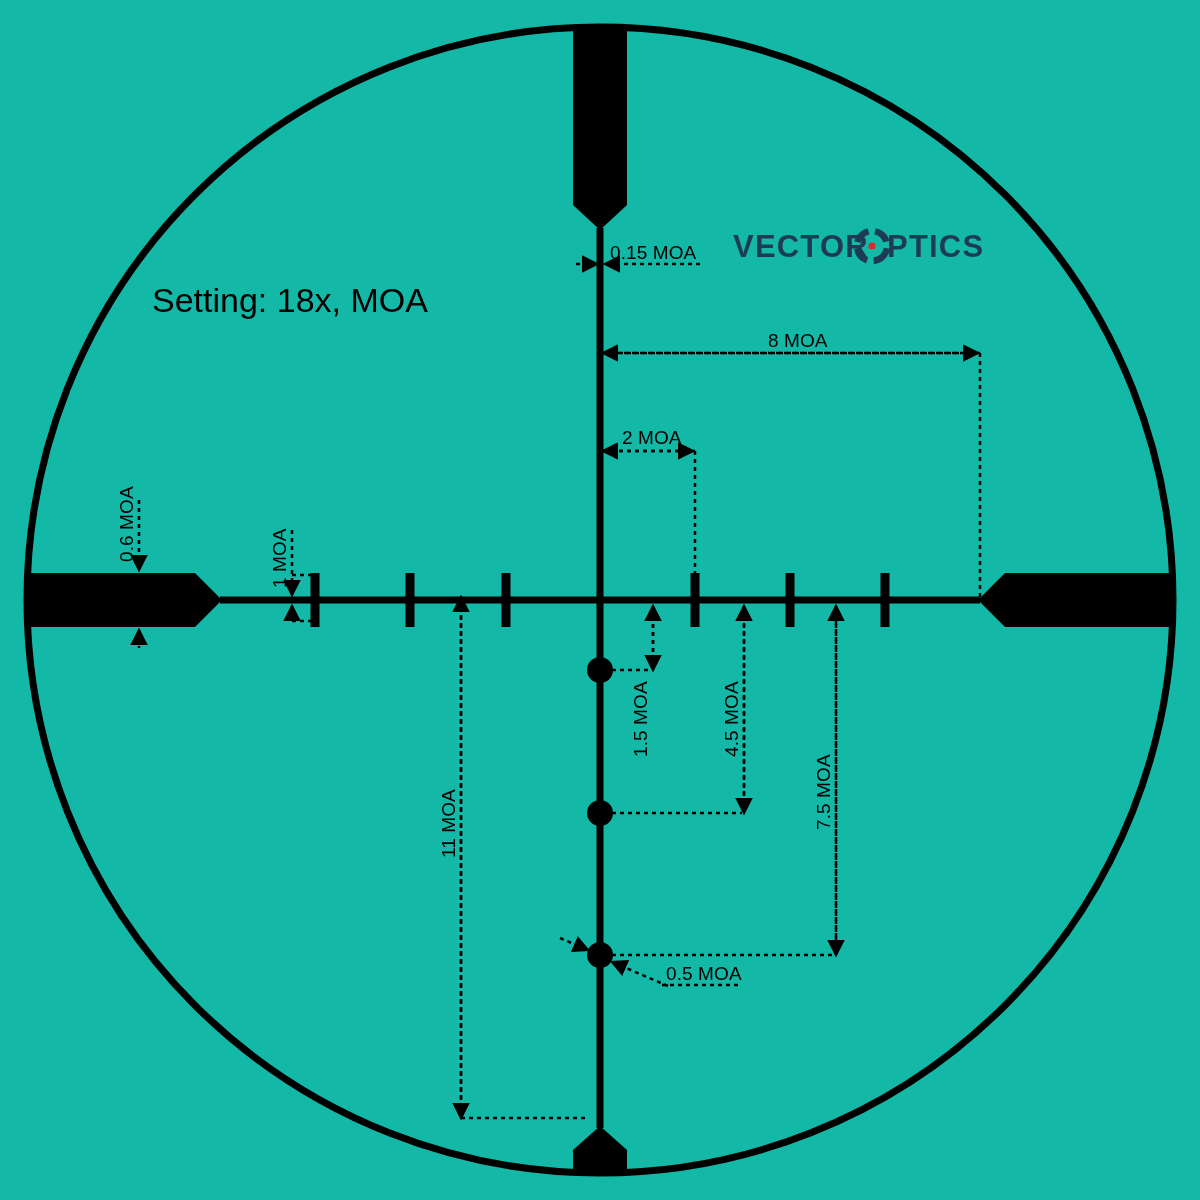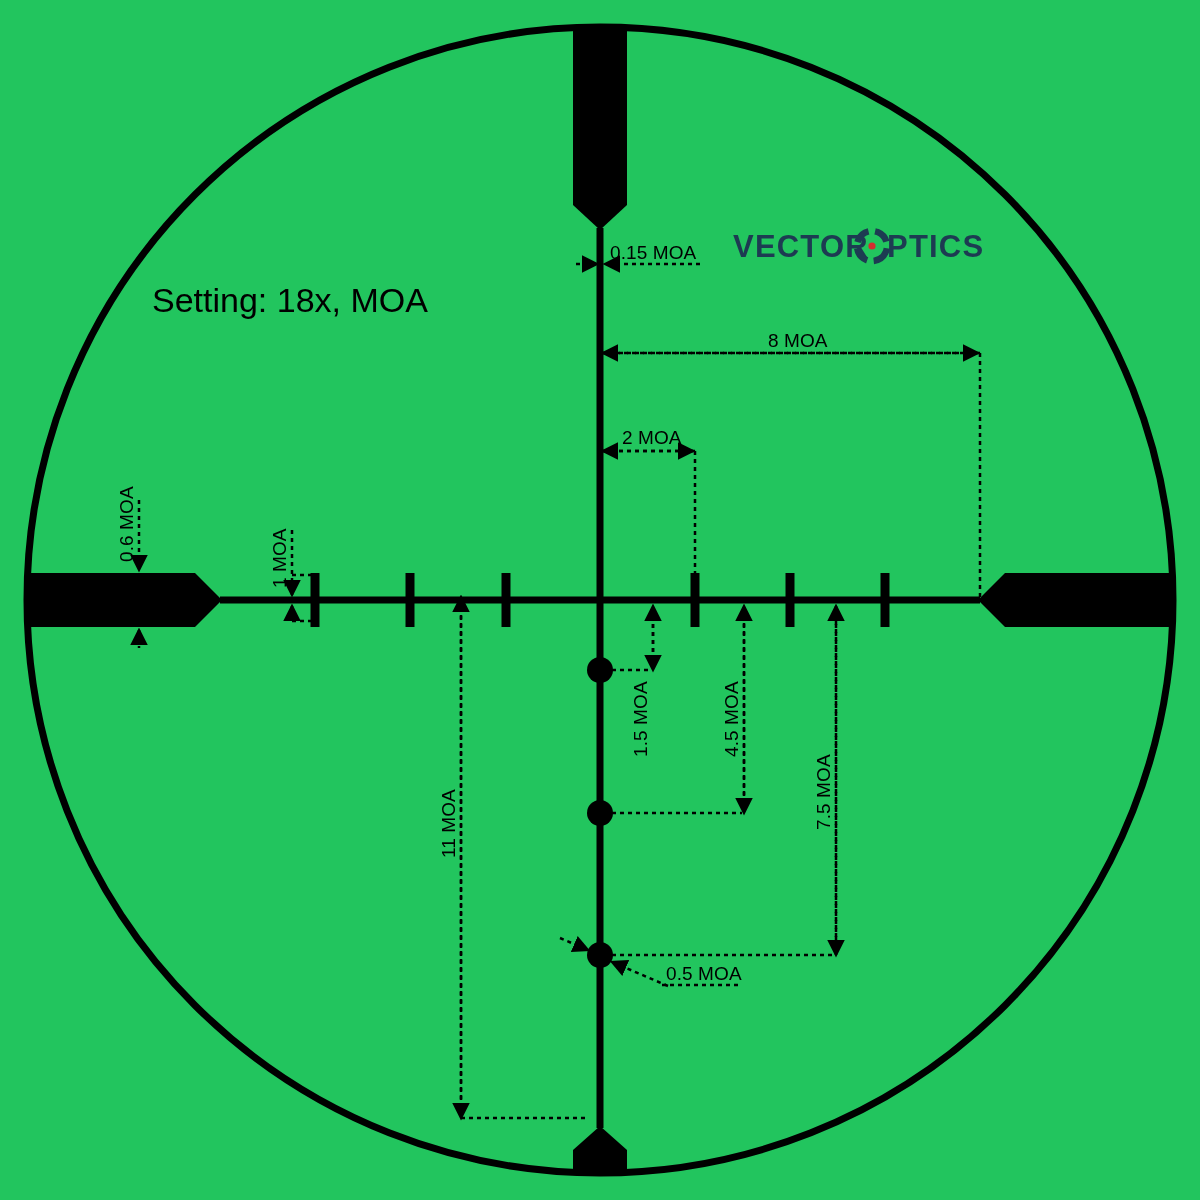--- a/index.html
+++ b/index.html
@@ -11,21 +11,21 @@
   body {
     width: 1200px;
     height: 1200px;
     font-family: "Liberation Sans", sans-serif;
     overflow: hidden;
   }
   #stage {
     position: relative;
     width: 1200px;
     height: 1200px;
-    background: #22c55e;
+    background: #14b8a6;
   }
   #reticle-svg {
     position: absolute;
     left: 0;
     top: 0;
     width: 1200px;
     height: 1200px;
     display: block;
   }
   .dim-label {

